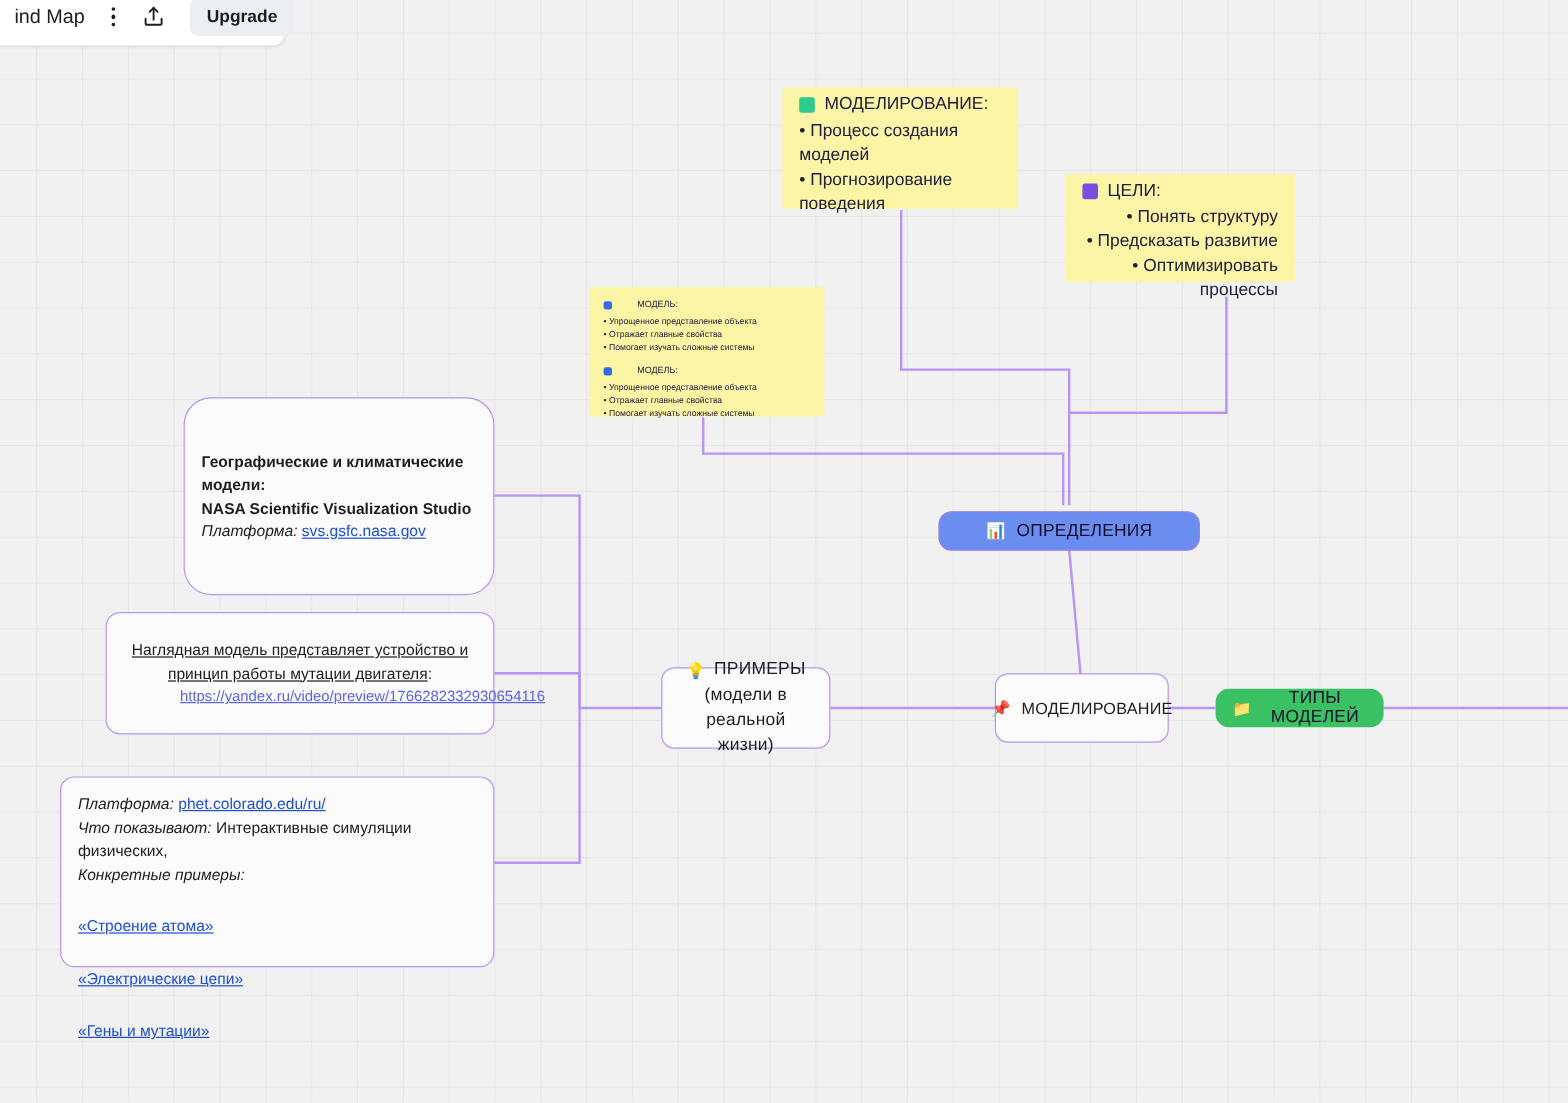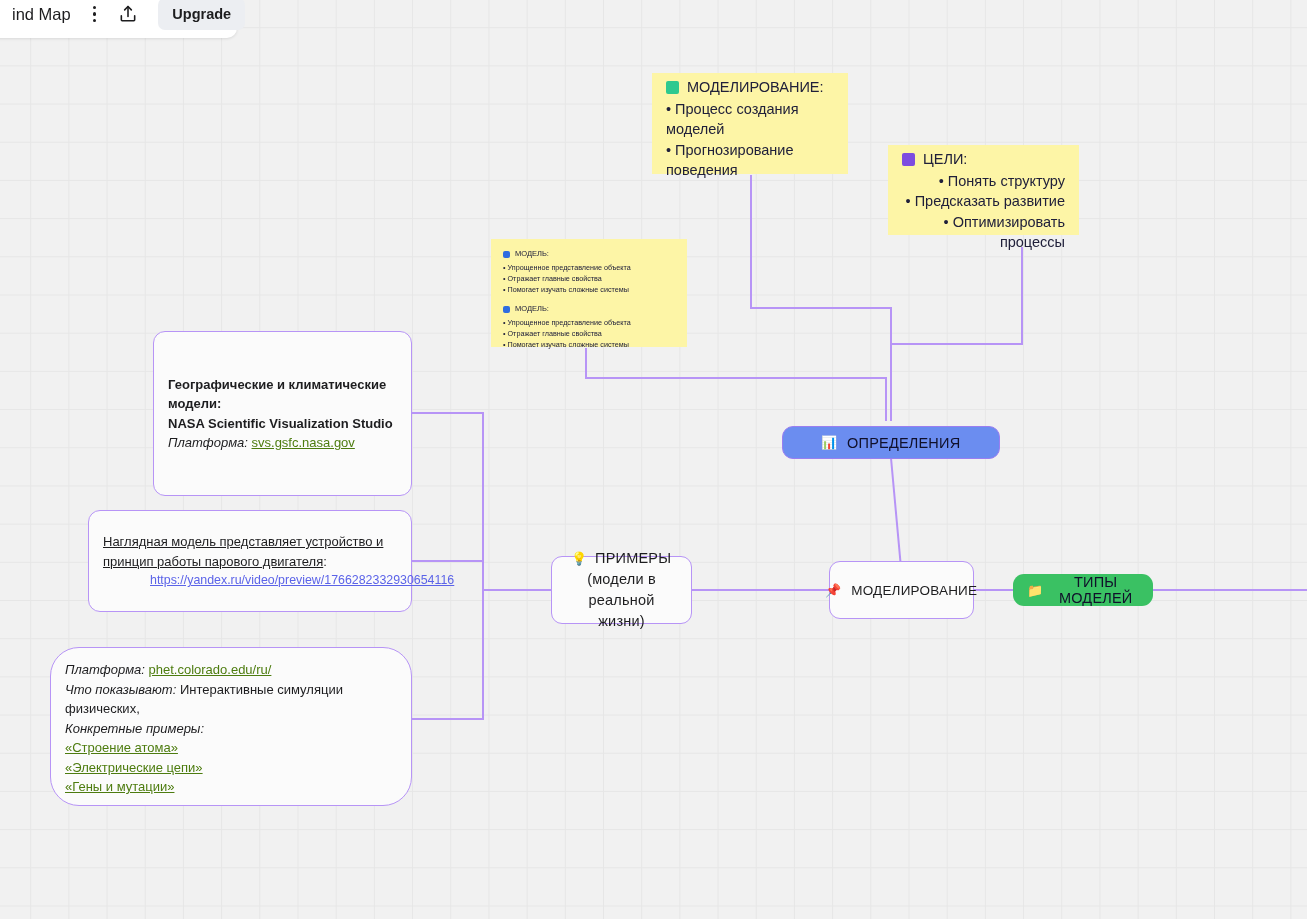--- a/index.html
+++ b/index.html
@@ -116,21 +116,21 @@
   .swatch {
     width: 13px; height: 13px;
     display: inline-block;
     border-radius: 2px;
     flex: none;
   }
 
   
   .sticky-sm { padding: 10px 12px; }
   .sticky-sm .s-head {
-    font-size: 7.5px; gap: 5px; margin-bottom: 2px;
+    font-size: 7.5px; gap: 21px; margin-bottom: 2px;
   }
   .sticky-sm .s-line { font-size: 7.2px; line-height: 1.55; }
   .sticky-sm .swatch { width: 7px; height: 7px; }
   .sticky-sm .blk + .blk { margin-top: 9px; }
 
   
   .card {
     background: #fbfbfb;
     border: 1.6px solid #b794f6;
     border-radius: 12px;
@@ -139,21 +139,21 @@
     font-size: 13px;
     line-height: 1.5;
     display: flex;
     flex-direction: column;
     justify-content: center;
   }
   .card b { font-weight: bold; }
   .card i { font-style: italic; }
   .u { text-decoration: underline; }
   .lnk { color: #5b63e8; text-decoration: underline; }
-  .lnk-d { color: #4d7c0f; text-decoration: underline; }
+  .lnk-d { color: #1d4ed8; text-decoration: underline; margin-top: 24px; }
 
   
   .pill {
     border-radius: 11px;
     display: flex;
     align-items: center;
     justify-content: center;
     font-size: 14.5px;
     letter-spacing: 0.2px;
     text-align: center;
@@ -252,39 +252,39 @@
       <div class="s-head">
         <span class="swatch" style="background:#2f6de0"></span>
         <span>МОДЕЛЬ:</span>
       </div>
       <div class="s-line">• Упрощенное представление объекта</div>
       <div class="s-line">• Отражает главные свойства</div>
       <div class="s-line">• Помогает изучать сложные системы</div>
     </div>
   </div>
 
-  <div class="node card" style="left:153px; top:331px; width:259px; height:165px;">
+  <div class="node card" style="left:153px; top:331px; width:259px; height:165px;border-radius:23px;">
     <div><b>Географические и климатические</b></div>
     <div><b>модели:</b></div>
     <div><b>NASA Scientific Visualization Studio</b></div>
     <div>
       <i>Платформа:</i>
       <span class="lnk-d">svs.gsfc.nasa.gov</span>
     </div>
   </div>
 
-  <div class="node card" style="left:88px; top:510px; width:324px; height:102px; ">
+  <div class="node card" style="left:88px; top:510px; width:324px; height:102px; text-align:center;">
     <div class="u">Наглядная модель представляет устройство и</div>
     <div>
-      <span class="u">принцип работы парового двигателя</span><span>:</span>
+      <span class="u">принцип работы мутации двигателя</span><span>:</span>
     </div>
     <div class="lnk" style="font-size:12.4px;margin-left:47px;">https://yandex.ru/video/preview/1766282332930654116</div>
   </div>
 
-  <div class="node card" style="left:50px; top:647px; width:362px; height:159px; justify-content:flex-start;border-radius:29px;">
+  <div class="node card" style="left:50px; top:647px; width:362px; height:159px; justify-content:flex-start;">
     <div>
       <i>Платформа:</i>
       <span class="lnk-d">phet.colorado.edu/ru/</span>
     </div>
     <div>
       <i>Что показывают:</i>
       <span>Интерактивные симуляции физических,</span>
     </div>
     <div>
       <i>Конкретные примеры:</i>

